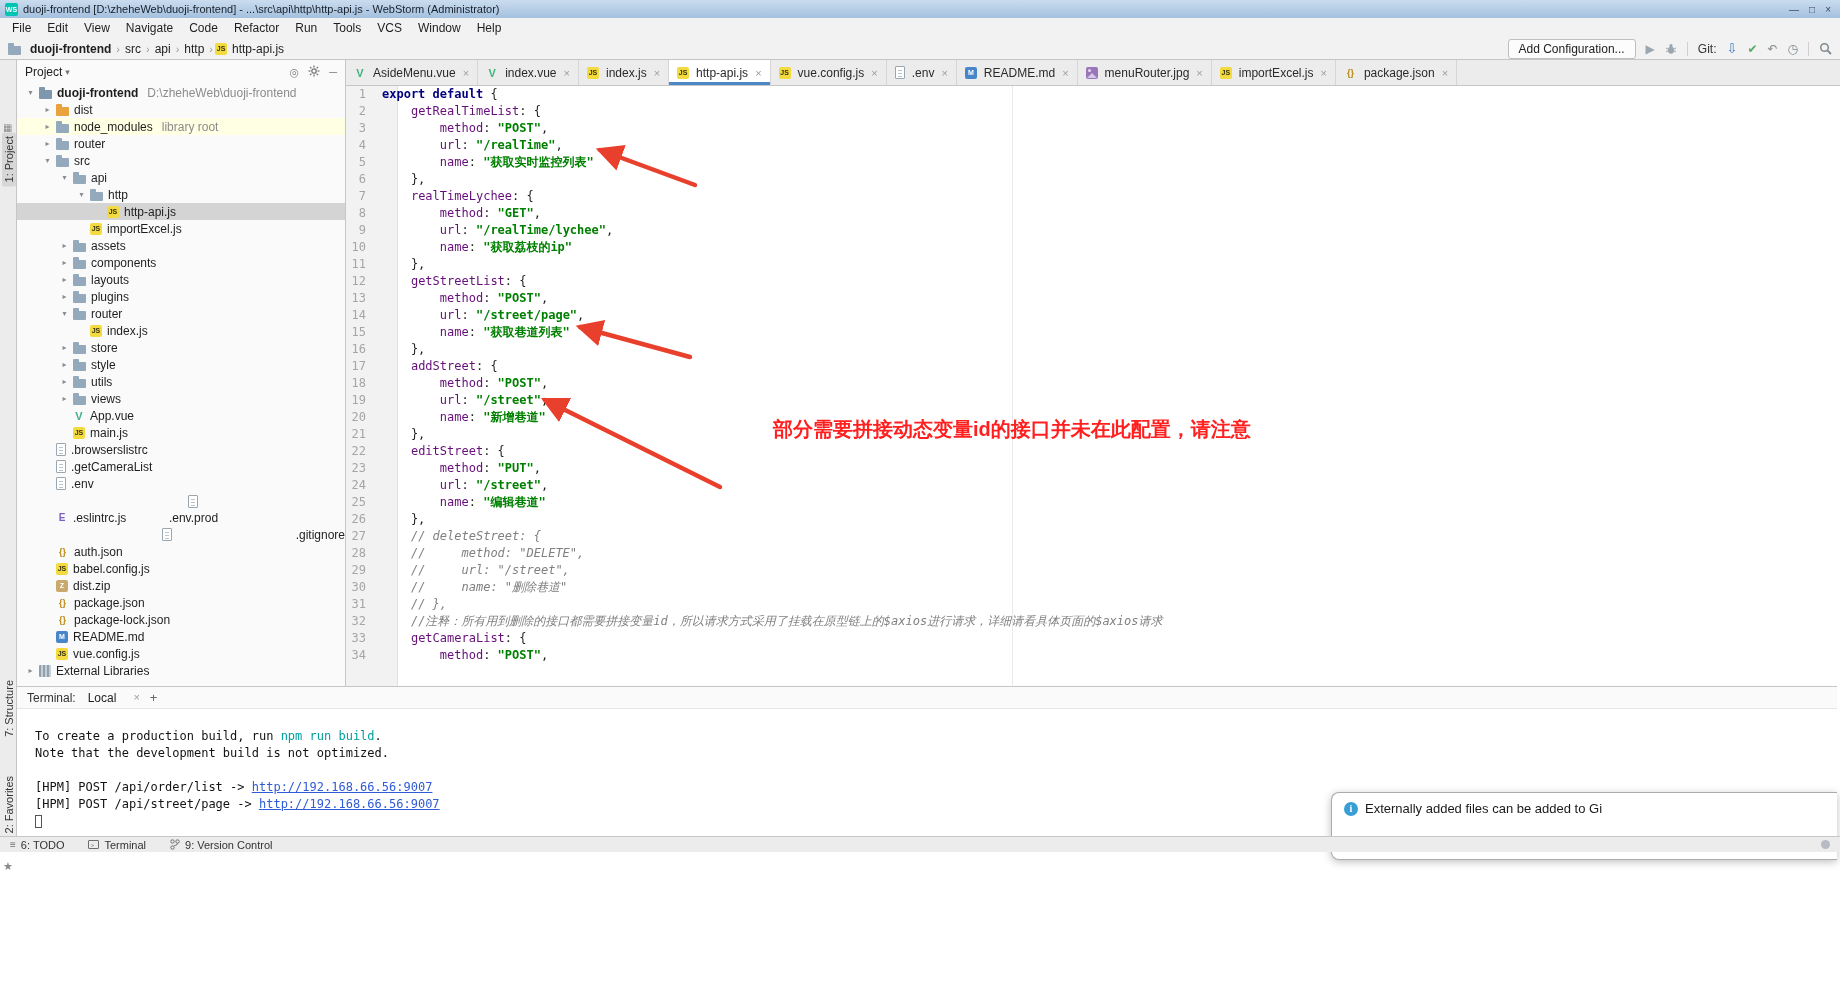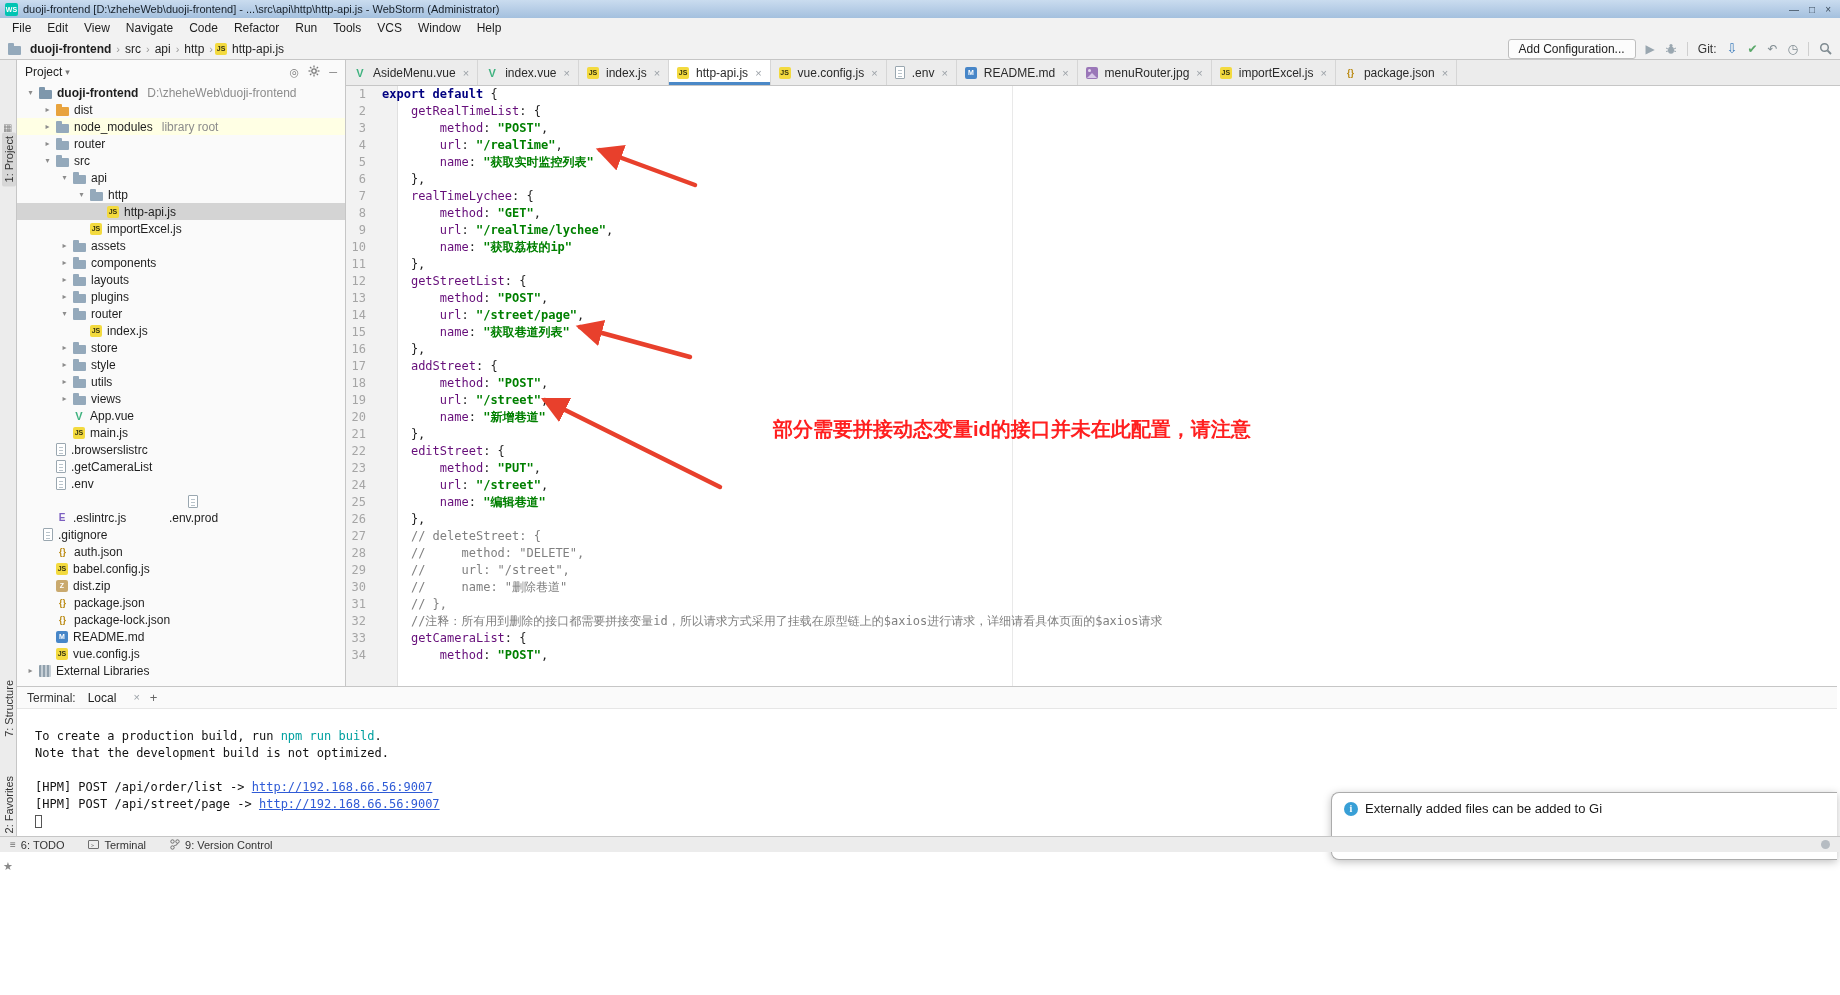--- a/index.html
+++ b/index.html
@@ -82,21 +82,21 @@
   #editor-body{position:absolute;left:346px;top:86px;right:0;height:600px;background:#fff;overflow:hidden}
   #gutter-bg{position:absolute;left:0;top:0;bottom:0;width:52px;background:#f2f2f2;border-right:1px solid #e0e0e0}
   #margin-guide{position:absolute;left:666px;top:0;bottom:0;width:1px;background:#e9e9e9}
   #code-rows{position:absolute;left:0;top:0;right:0}
   .crow{display:flex;height:17px;line-height:17px;font-family:"DejaVu Sans Mono","Liberation Mono",monospace;font-size:12px}
   .ln{width:36px;flex:none;text-align:right;color:#a5a5a5;padding-right:16px}
   .lc{white-space:pre}
   .tk-kw{color:var(--keyword);font-weight:bold}
   .tk-prop{color:var(--property)}
   .tk-str{color:var(--string);font-weight:bold}
-  .tk-cm{color:var(--comment);}
+  .tk-cm{color:var(--comment);font-style:italic}
   .tk-pl{color:#1e1e1e}
   #arrows{position:absolute;left:0;top:0;pointer-events:none}
   .arrow{stroke:var(--arrow_red);stroke-width:4.5;stroke-linecap:round}
   #annotation{position:absolute;left:427px;top:330px;font-size:20px;font-weight:bold;color:var(--annotation_red);white-space:nowrap;font-family:"Liberation Sans","DejaVu Sans",sans-serif}
 
   
   #terminal{position:absolute;left:17px;top:686px;right:3px;height:177px;background:#fff;border-top:1px solid #c6c6c6}
   #term-header{height:22px;display:flex;align-items:center;gap:12px;padding:0 10px;background:#fafafa;border-bottom:1px solid #e6e6e6}
   #term-label{color:#333}
   #term-tabs{display:flex;align-items:center;gap:10px}
@@ -352,21 +352,21 @@
       <div class="trow" style="padding-left: 25px; flex-direction: column;">
         <span class="chev"></span>
         <span class="fi fi-text"></span>
         <span class="tlabel">.env.prod</span>
       </div>
       <div class="trow" style="padding-left: 25px;">
         <span class="chev"></span>
         <span class="fi fi-eslint">E</span>
         <span class="tlabel">.eslintrc.js</span>
       </div>
-      <div class="trow" style="padding-left: 12px;">
+      <div class="trow" style="padding-left: 12px; justify-content: space-between;">
         <span class="chev"></span>
         <span class="fi fi-text"></span>
         <span class="tlabel">.gitignore</span>
       </div>
       <div class="trow" style="padding-left: 25px;">
         <span class="chev"></span>
         <span class="fi fi-json">{}</span>
         <span class="tlabel">auth.json</span>
       </div>
       <div class="trow" style="padding-left: 25px;">

